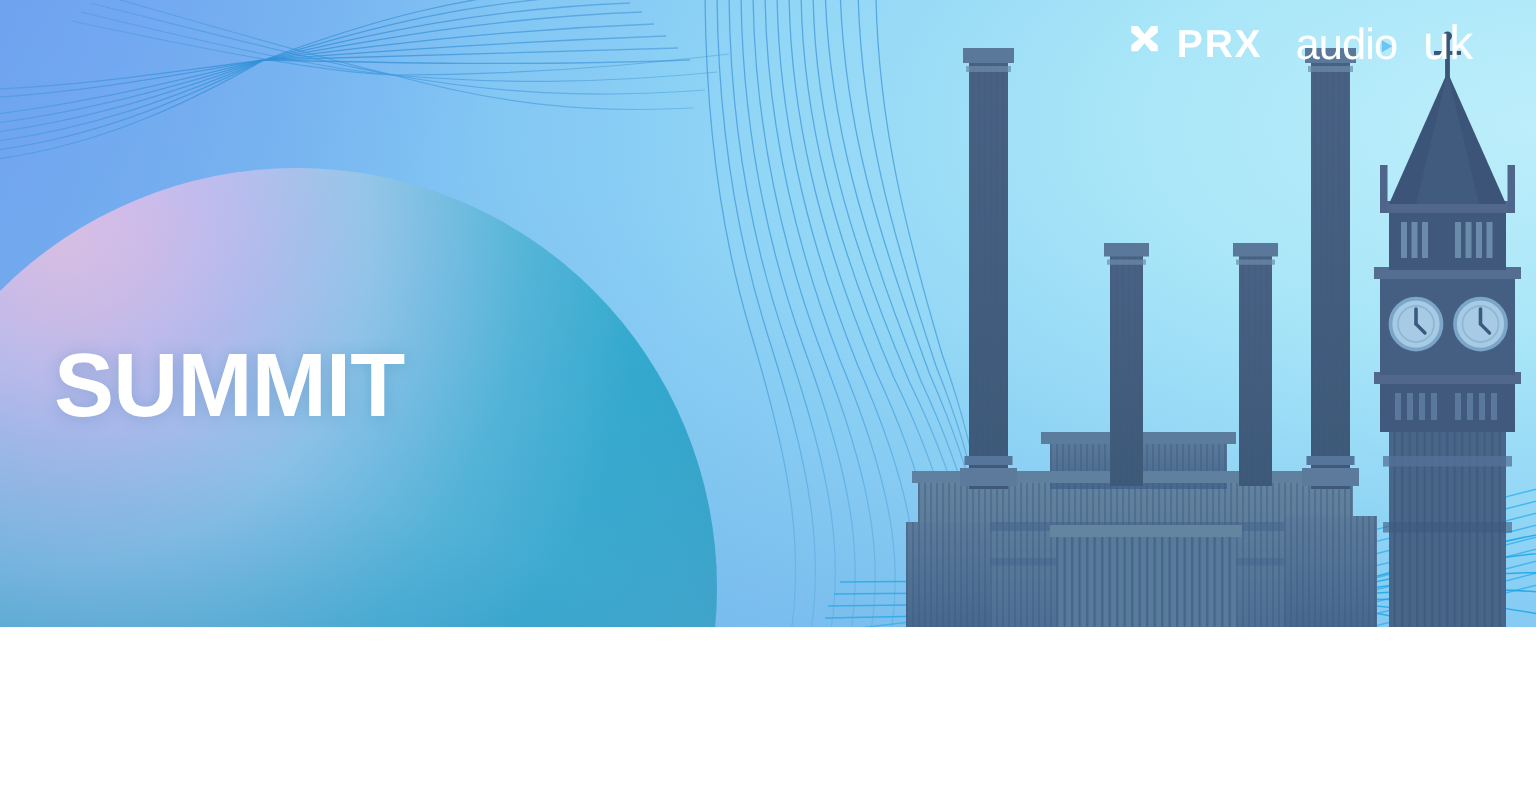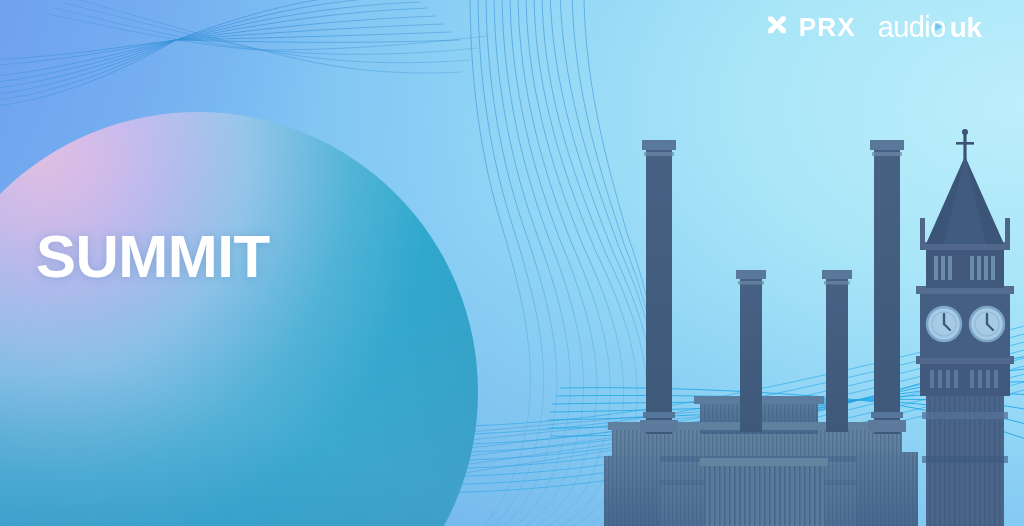--- a/index.html
+++ b/index.html
@@ -8,21 +8,21 @@
     padding: 0;
     background: #ffffff;
   }
   body {
     font-family: "Liberation Sans", sans-serif;
   }
 
   #banner {
     position: relative;
     width: 1024px;
-    height: 526px;
+    height: 418px;
     overflow: hidden;
     
     background:
       radial-gradient(120% 150% at 100% 20%, #bdeefb 0%, #a9e6f8 22%, #8ed3f5 45%, #79bdf2 68%, #6fa8ee 100%);
   }
 
   
   .sky-overlay {
     position: absolute;
     inset: 0;
@@ -112,25 +112,25 @@
   .auk-word {
     color: #ffffff;
     font-size: 29px;
     font-weight: 400;
     letter-spacing: -0.6px;
     line-height: 1;
   }
   .auk-o-wrap { position: relative; display:inline-block; }
   .auk-suffix {
     color: #ffffff;
-    font-size: 28px;
-    font-weight: 700;
+    font-size: 32px;
+    font-weight: 400;
     letter-spacing: -0.2px;
     line-height: 1;
-    margin-left: 4px;
+    margin-left: 17px;
   }
 
   
   .headline {
     position: absolute;
     left: 36px;
     top: 228px;
     z-index: 8;
   }
   .headline-line {

